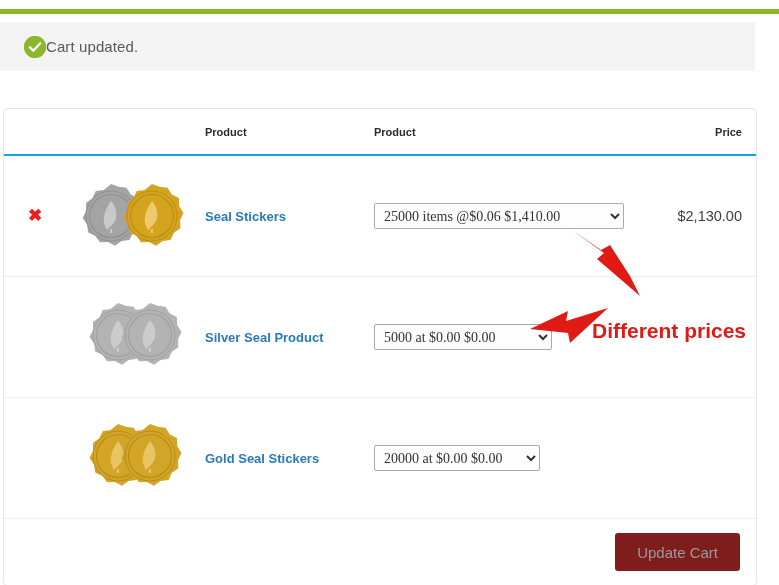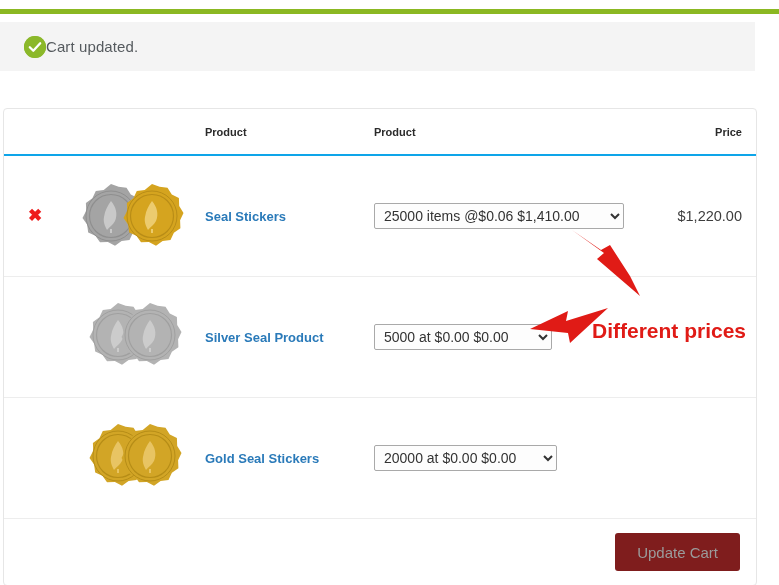--- a/index.html
+++ b/index.html
@@ -117,35 +117,35 @@
     font-weight: bold;
     text-decoration: none;
     padding-left: 4px;
     display: inline-block;
     cursor: pointer;
   }
 
   .qty-cell { padding-left: 8px !important; }
 
   .qty-select {
-    font-family: Liberation Sans, sans-serif;
+    font-family: Liberation Serif, serif;
     font-size: 14px;
     color: #333;
     background: #fdfdfd;
     border: 1px solid #a9a9a9;
     border-radius: 2px;
     height: 26px;
     padding: 1px 3px 1px 5px;
     box-sizing: border-box;
     cursor: pointer;
     -moz-appearance: none;
   }
   .qty-select.w-wide   { width: 250px; }
   .qty-select.w-medium { width: 178px; }
-  .qty-select.w-small  { width: 183px; }
+  .qty-select.w-small  { width: 166px; }
 
   .price-cell {
     text-align: right;
     padding-right: 14px !important;
     font-size: 14.5px;
     color: #3d3d3d;
   }
 
   .cart-footer {
     height: 66px;
@@ -250,21 +250,21 @@
           </span>
         </td>
         <td>
           <a class="product-link" href="#">Seal Stickers</a>
         </td>
         <td class="qty-cell">
           <select class="qty-select w-wide">
             <option>25000 items @$0.06 $1,410.00</option>
           </select>
         </td>
-        <td class="price-cell">$1,220.00</td>
+        <td class="price-cell">$2,130.00</td>
       </tr>
 
       <tr>
         <td class="cell-center">
           <span class="remove-x"></span>
         </td>
         <td class="cell-center">
           <span class="thumb-wrap">
             <svg class="thumb-wrap" viewBox="0 0 118 74" aria-hidden="true">
               <g transform="translate(43,35)">

